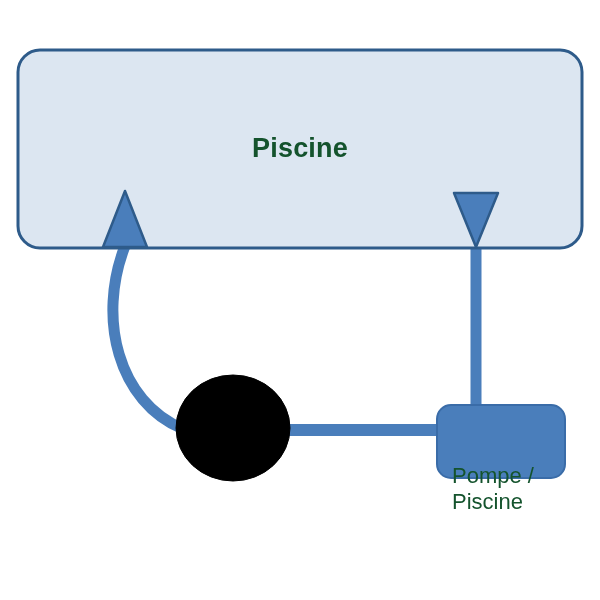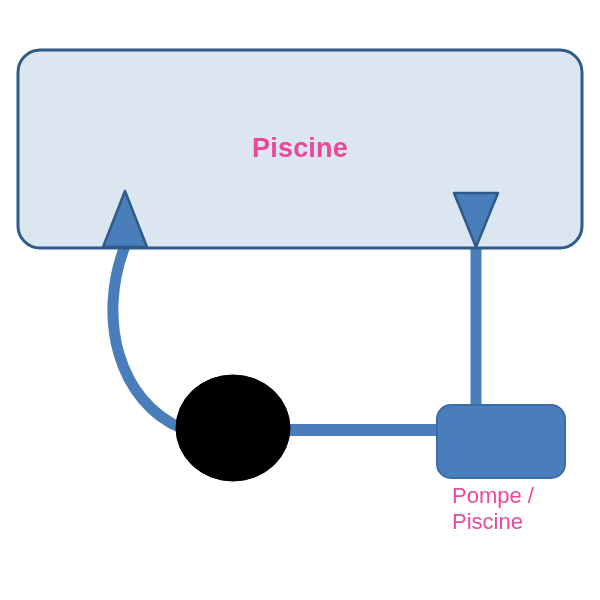--- a/index.html
+++ b/index.html
@@ -20,21 +20,21 @@
   }
   #svg-layer {
     position: absolute;
     left: 0;
     top: 0;
     width: 600px;
     height: 600px;
   }
   .label {
     position: absolute;
-    color: #ec4899;
+    color: #14532d;
     line-height: 1.18;
     white-space: pre;
   }
   #pool-title {
     left: 0;
     top: 133px;
     width: 600px;
     text-align: center;
     font-size: 27px;
     font-weight: bold;
@@ -46,21 +46,21 @@
     width: 280px;
     text-align: center;
     font-size: 22px;
     font-weight: normal;
   }
   #heater-label .brand {
     font-weight: bold;
   }
   #pump-label {
     left: 452px;
-    top: 483px;
+    top: 463px;
     width: 148px;
     text-align: left;
     font-size: 22px;
     font-weight: normal;
   }
 </style>
 </head>
 <body>
 
 <div id="canvas">

